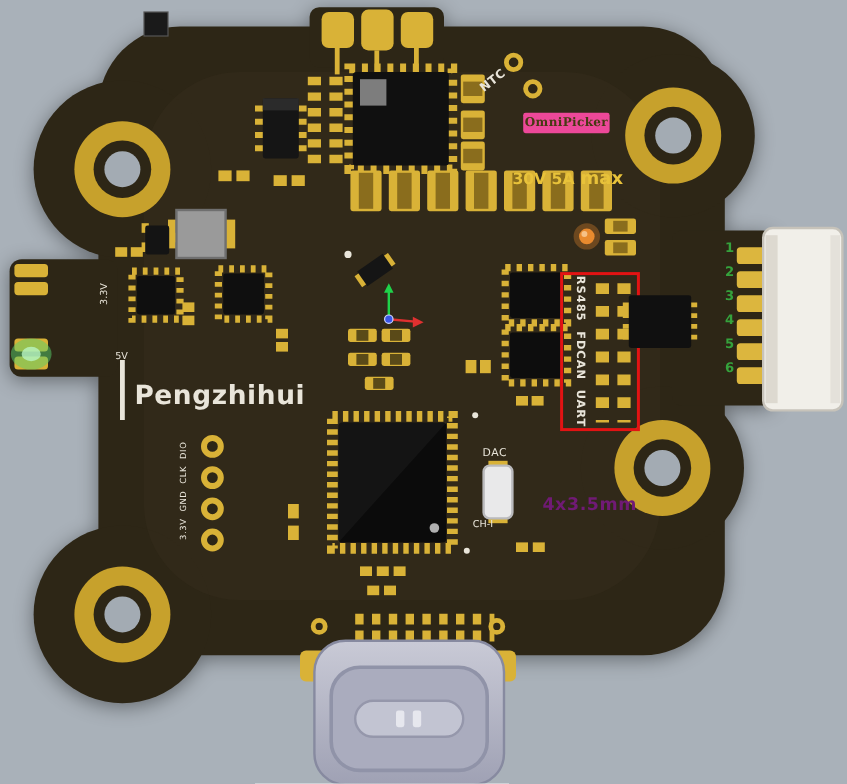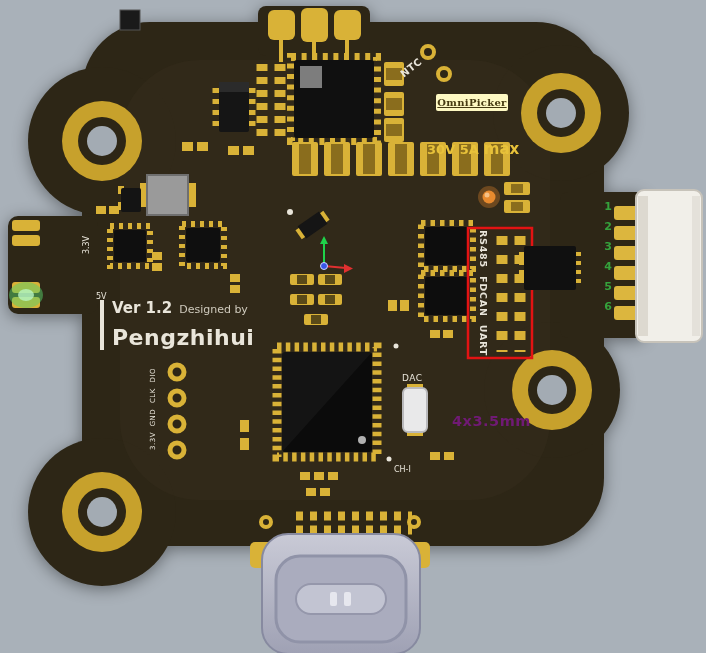--- a/index.html
+++ b/index.html
@@ -6,42 +6,42 @@
   .stage{
     position:relative; width:706px; height:653px;
     background:#a9b1b9; overflow:hidden;
     font-family:"DejaVu Sans", sans-serif;
   }
   .stage svg{position:absolute; inset:0;}
   .lbl{position:absolute; color:#e9e5da; white-space:nowrap;}
   .lbl-ntc{left:399px; top:62px; font-size:10px; font-weight:bold; letter-spacing:.5px; transform:rotate(-38deg);}
   .badge{
     position:absolute; left:436px; top:94px; width:72px; height:17px;
-    background:#fef9c3; color:#463a12; font-size:10px; font-weight:bold;
+    background:#ec4899; color:#463a12; font-size:10px; font-weight:bold;
     display:flex; align-items:center; justify-content:center;
-    border-radius:2px; letter-spacing:.3px; font-family:"DejaVu Serif", serif;text-decoration:underline;
+    border-radius:2px; letter-spacing:.3px; font-family:"DejaVu Serif", serif;
   }
   .rating{left:427px; top:113px; display:flex; align-items:baseline; color:#e8c23a; font-weight:bold;}
   .rating .big{font-size:13px;margin-top:29px;}
   .rating .small{font-size:15px; margin-left:5px;}
   .lbl-33{left:70px; top:240px; width:34px; height:10px; font-size:8px; text-align:center; transform:rotate(-90deg);}
   .lbl-5{left:96px; top:292px; font-size:8px;}
   .ver-bar{position:absolute; left:100px; top:300px; width:4px; height:50px; background:#e9e5da;}
   .ver-block{left:112px; top:299px;}
   .ver-line1{display:flex; align-items:baseline; gap:7px;}
   .ver-line1 .ver{font-size:15px; font-weight:bold;}
   .ver-line1 .by{font-size:11px; color:#cfcabd;}
-  .author{font-size:22px; font-weight:bold; letter-spacing:.5px; margin-top:8px;}
+  .author{font-size:22px; font-weight:bold; letter-spacing:.5px; margin-top:19px;}
   .lbl-if{left:418px; top:286px; width:128px; height:14px; transform:rotate(90deg);
     font-size:9.5px; font-weight:bold; letter-spacing:.8px; word-spacing:4px; text-align:center;}
   .pin-col{position:absolute; left:602px; top:200px; display:flex; flex-direction:column; gap:6px;}
   .pin-col span{width:12px; height:14px; line-height:14px; font-size:11px; font-weight:bold;
     color:#35a23c; text-align:center;}
   .lbl-dac{left:402px; top:339px; font-size:9px; letter-spacing:.5px;margin-top:34px;}
-  .lbl-chi{left:394px; top:465px; font-size:8px;}
+  .lbl-chi{left:394px; top:432px; font-size:8px;}
   .lbl-mount{left:452px; top:413px; font-size:14.5px; font-weight:bold; letter-spacing:.5px; color:#701a75;}
   .lbl-dbg{left:104px; top:404px; width:100px; height:10px; transform:rotate(-90deg);
     font-size:7px; letter-spacing:.5px; word-spacing:3px; text-align:center;}
 </style>
 </head>
 <body>
 
 <div class="stage">
 
   <svg viewBox="0 0 706 653" width="706" height="653">
@@ -321,24 +321,20 @@
   <div class="lbl rating">
     <span class="big">30V 5A</span>
     <span class="small">max</span>
   </div>
 
   <div class="lbl lbl-33">3.3V</div>
   <div class="lbl lbl-5">5V</div>
 
   <div class="ver-bar"></div>
   <div class="lbl ver-block">
-    <div class="ver-line1">
-      <span class="ver">Ver 1.2</span>
-      <span class="by">Designed by</span>
-    </div>
     <div class="author">Pengzhihui</div>
   </div>
 
   <div class="lbl lbl-if">RS485 FDCAN UART</div>
 
   <div class="pin-col">
     <span>1</span>
     <span>2</span>
     <span>3</span>
     <span>4</span>

